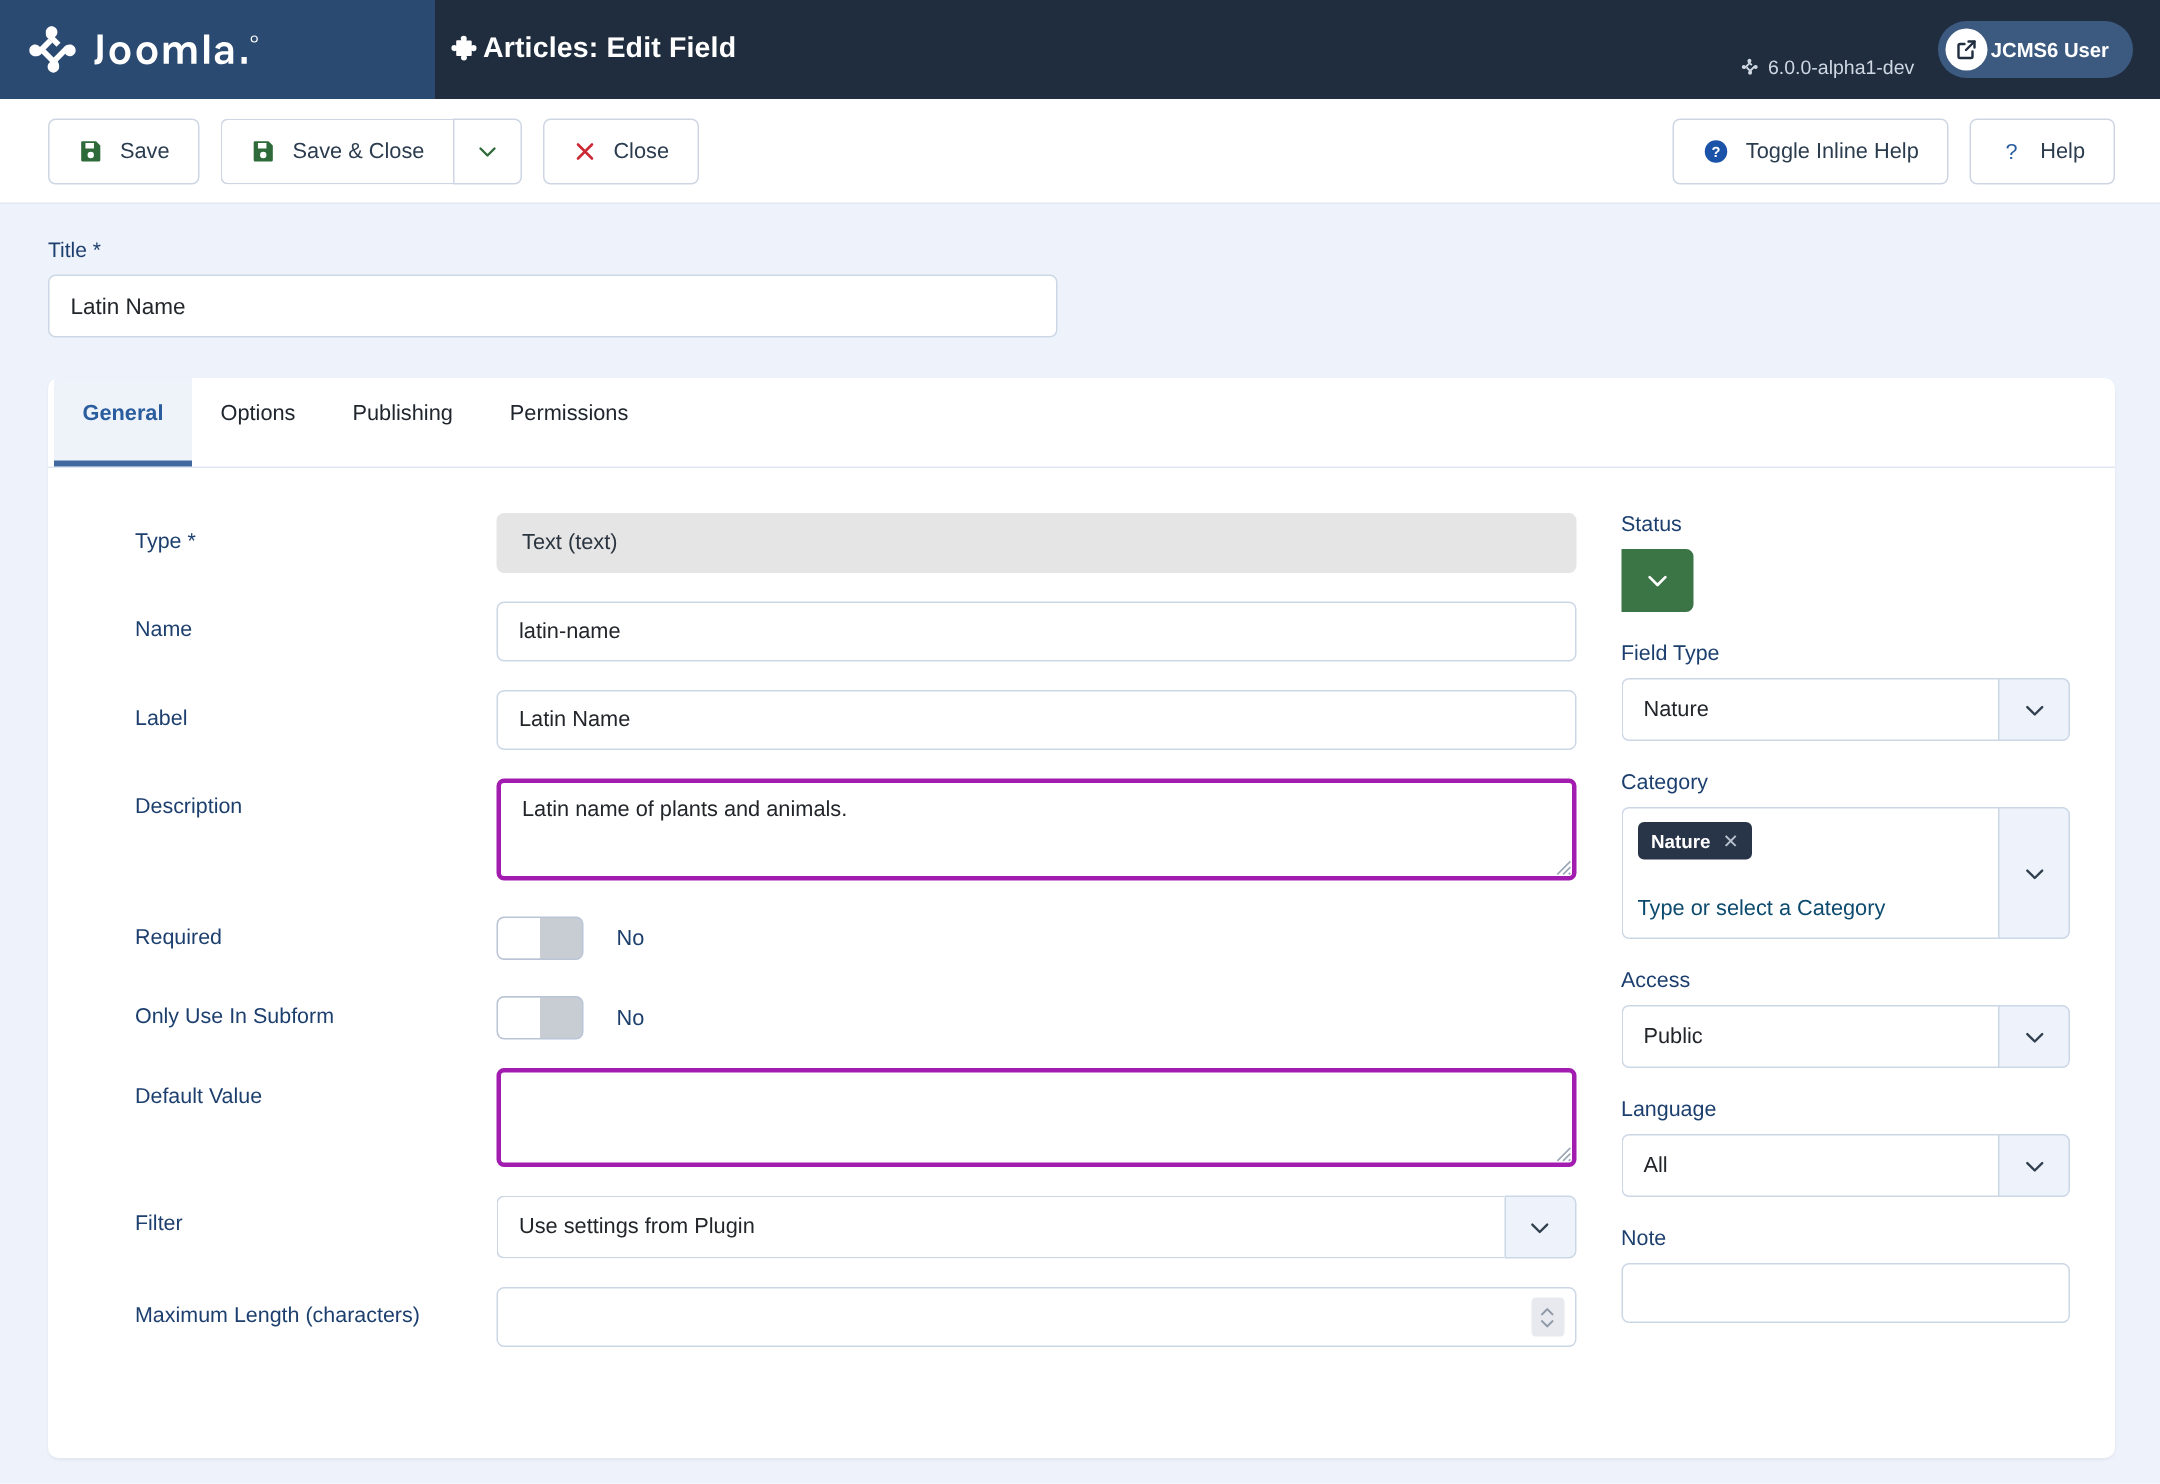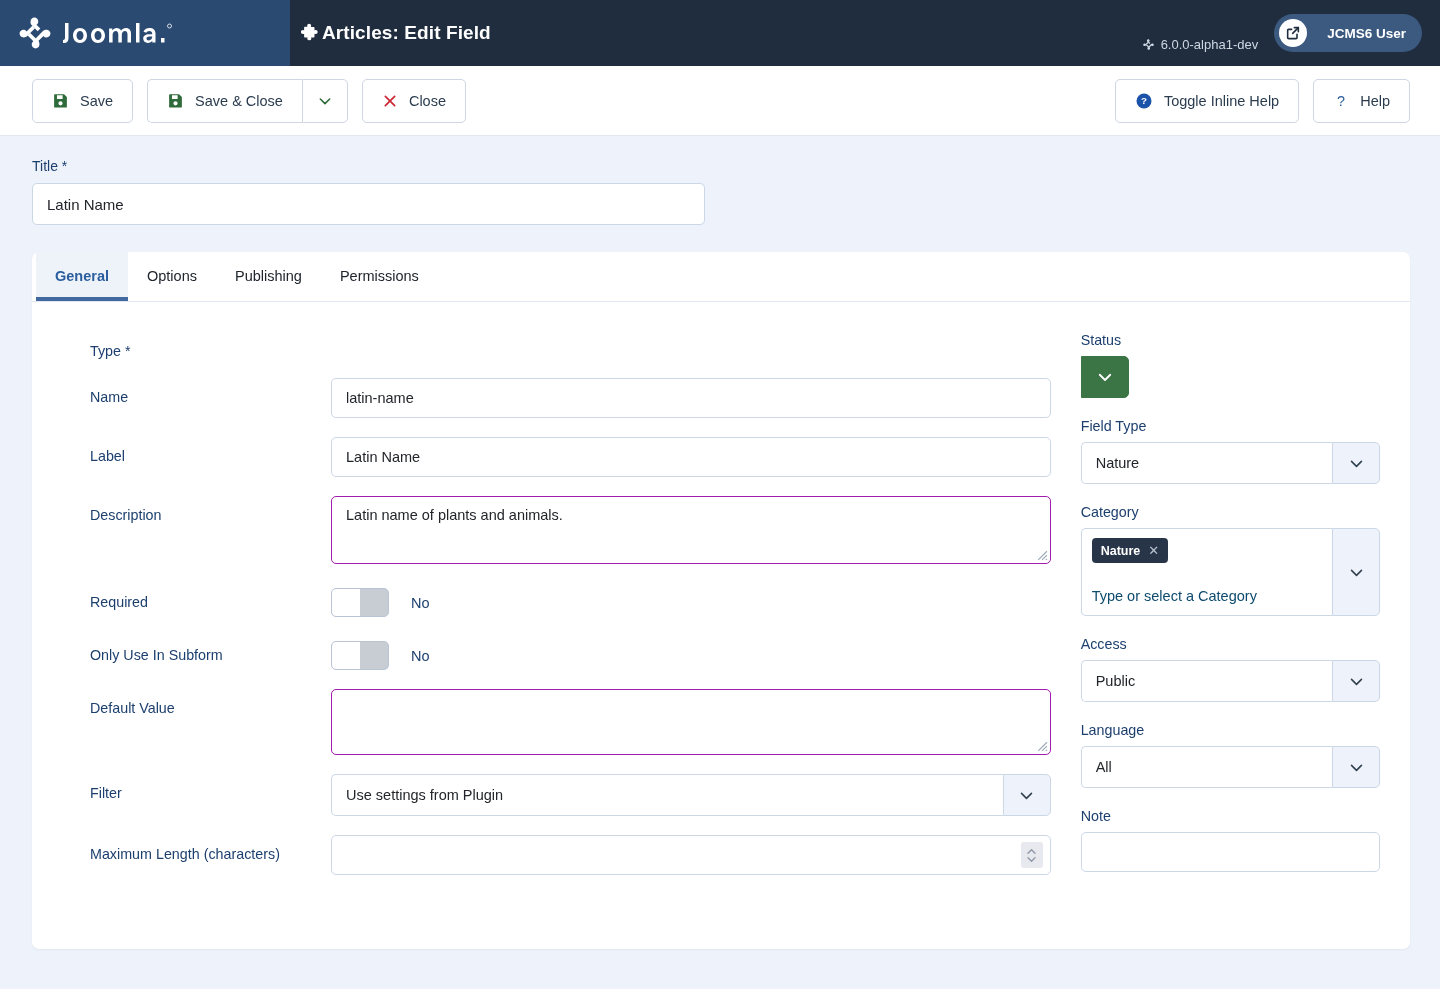--- a/index.html
+++ b/index.html
@@ -24,21 +24,21 @@
     display: flex; align-items: center; justify-content: space-between;
     padding: 0 18px 0 10px;
   }
   .header-title { display: flex; align-items: center; }
   .header-title .ttl {
     color: #ffffff; font-size: 19px; font-weight: bold; letter-spacing: .1px;
   }
   .header-right { display: flex; align-items: flex-end; gap: 16px; }
   .version { color: #cfd7e3; font-size: 13px; display: flex; align-items: center; gap: 6px; }
   .user-pill {
-    display: flex; align-items: center; gap: 20px;
+    display: flex; align-items: center; gap: 2px;
     background: #3c5a80; border-radius: 20px;
     padding: 5px 16px 5px 5px; color: #fff;
     font-size: 13.5px; font-weight: bold;
   }
   .user-pill .circ {
     width: 28px; height: 28px; border-radius: 50%;
     background: #ffffff; display: flex; align-items: center; justify-content: center;
   }
 
   
@@ -81,21 +81,21 @@
     border-radius: 7px 7px 7px 7px;
     width: 1378px;
     box-shadow: 0 1px 2px rgba(30,50,90,.06);
     overflow: hidden;
   }
   .tabs {
     display: flex; border-bottom: 1px solid #e1e7f0;
     padding-left: 4px;
   }
   .tab {
-    padding: 16px 19px 13px; font-size: 14.5px; color: #20262e;
+    padding: 16px 19px 23px; font-size: 14.5px; color: #20262e;
     cursor: pointer; border-bottom: 4px solid transparent; background: transparent;
   }
   .tab.active {
     color: #2a5d9e; font-weight: bold;
     background: #eef2f9; border-bottom-color: #41699f;
   }
 
   .card-body { display: flex; padding: 30px 30px 55px 30px; }
   .col-left { width: 1010px; padding-left: 28px; }
   .col-right { width: 306px; margin-left: 30px; }
@@ -112,21 +112,21 @@
     border: 1px solid #ccd7e6; border-radius: 5px; background: #fff;
     font-size: 14.5px; color: #22252a; padding: 0 14px;
     font-family: inherit;
   }
   .inp.readonly {
     background: #e5e5e5; border-color: #e5e5e5; color: #2b3540;
     display: flex; align-items: center; padding: 0 16px; height: 40px;
   }
   .ta {
     width: 100%; height: 68px;
-    border: 1px solid #a21caf; border-radius: 5px; background: #fff;
+    border: 3px solid #a21caf; border-radius: 5px; background: #fff;
     font-size: 14.5px; color: #22252a; padding: 10px 14px;
     font-family: inherit; resize: none; display: block;
   }
   .ta.tall { height: 66px; }
   .ta-wrap { position: relative; }
   .grip {
     position: absolute; right: 3px; bottom: 3px;
     width: 13px; height: 13px; pointer-events: none;
   }
 
@@ -332,20 +332,23 @@
       <div class="tab">Publishing</div>
       <div class="tab">Permissions</div>
     </div>
 
     <div class="card-body">
 
       <div class="col-left">
 
         <div class="row">
           <div class="lbl">Type *</div>
+          <div class="ctl">
+            <div class="inp readonly">Text (text)</div>
+          </div>
         </div>
 
         <div class="row">
           <div class="lbl">Name</div>
           <div class="ctl">
             <input class="inp" type="text" value="latin-name" style="">
           </div>
         </div>
 
         <div class="row">

